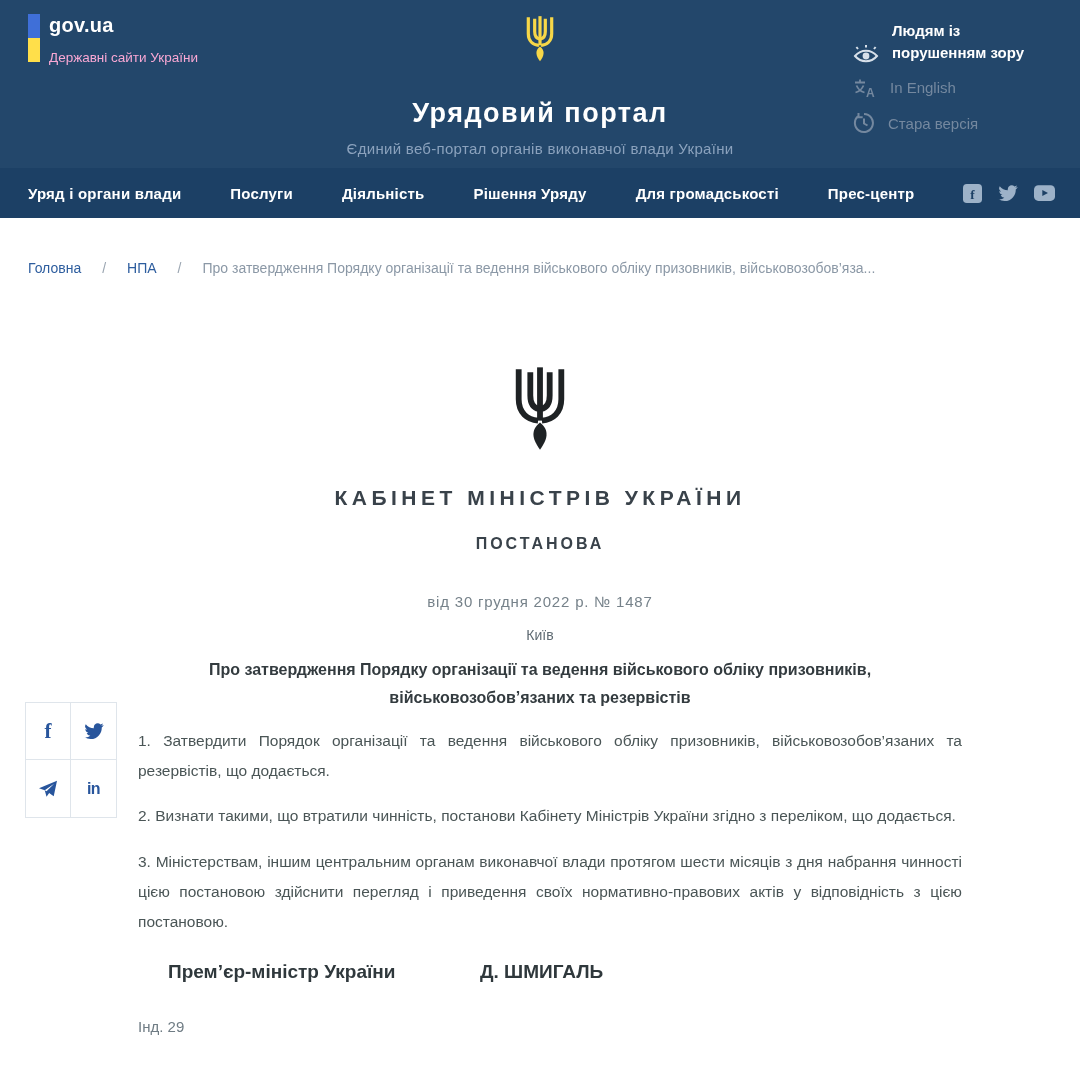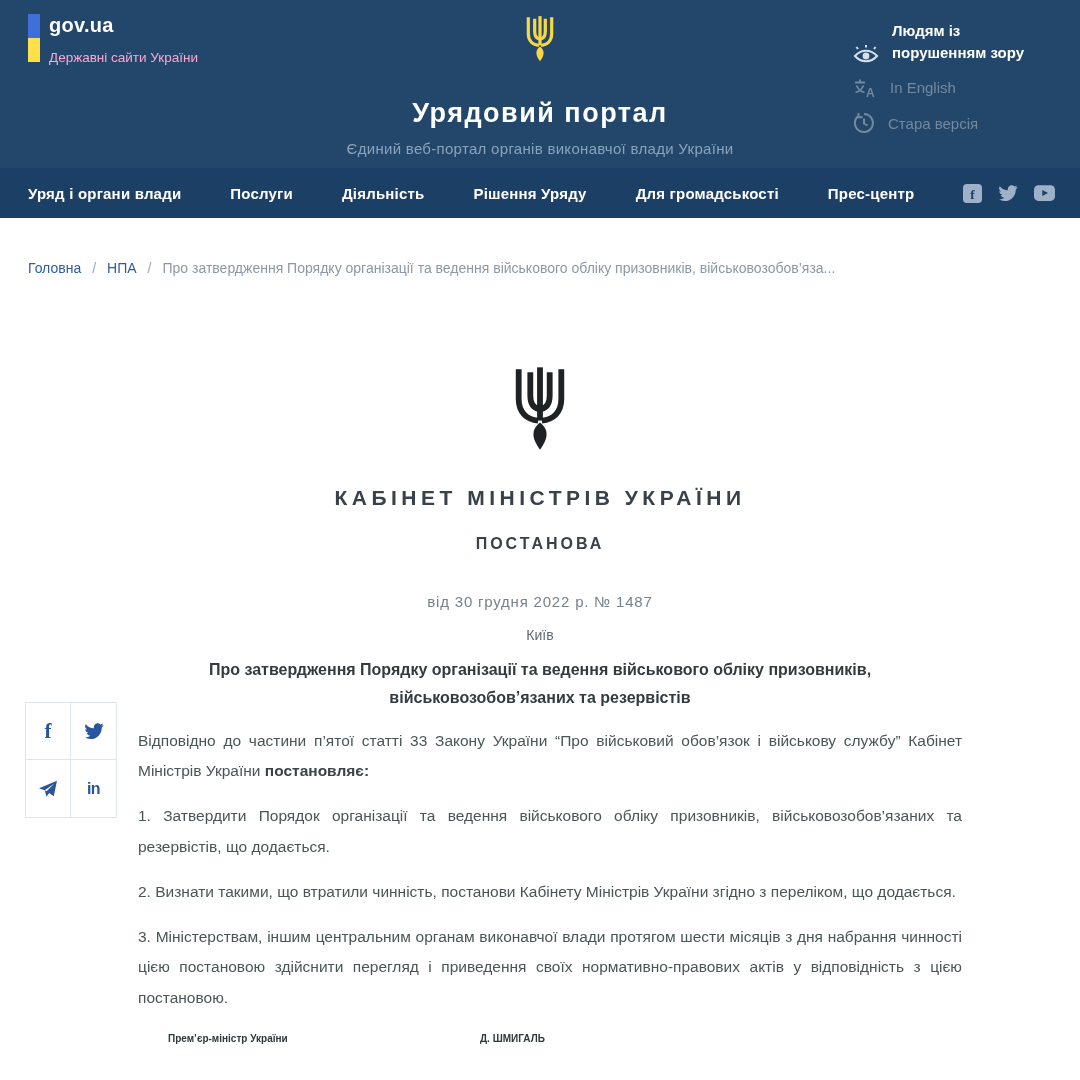--- a/index.html
+++ b/index.html
@@ -28,21 +28,21 @@
 
   
   .nav { background:#1c4065; height:50px; display:flex; align-items:center; padding:0 28px;gap:20px; }
   .nav-item { color:#fff; font-weight:bold; font-size:15px; margin-right:29px; cursor:pointer; white-space:nowrap; letter-spacing:.2px; }
   .nav-right { margin-left:auto; display:flex; align-items:center; gap:16px; }
   .soc { cursor:pointer; display:flex; align-items:center; }
   .search { display:flex; align-items:center; gap:10px; margin-left:12px; cursor:pointer; }
   .search-label { color:#fff; font-weight:bold; font-size:16px; }
 
   
-  .breadcrumb { padding:42px 28px 0 28px; font-size:14px; display:flex; gap:11px; white-space:nowrap; overflow:hidden; align-items:baseline; }
+  .breadcrumb { padding:42px 28px 0 28px; font-size:14px; display:flex; gap:21px; white-space:nowrap; overflow:hidden; align-items:baseline; }
   .bc-link { color:#2d5d9e; cursor:pointer; }
   .bc-sep { color:#9aa5b1; }
   .bc-current { color:#8b98a6; overflow:hidden; text-overflow:ellipsis; }
 
   
   .share { position:absolute; left:25px; top:702px; display:grid; grid-template-columns:45px 45px; grid-auto-rows:57px; border:1px solid #dfe5eb; background:#fff; }
   .share-cell { display:flex; align-items:center; justify-content:center; cursor:pointer; color:#28559c; }
   .share-cell:nth-child(odd) { border-right:1px solid #dfe5eb; }
   .share-cell:nth-child(-n+2) { border-bottom:1px solid #dfe5eb; }
   .share-f { font-size:21px; font-weight:bold; font-family:"Liberation Serif","DejaVu Serif",serif; }
@@ -51,21 +51,21 @@
   
   .doc-head { margin-top:88px; text-align:center; color:#1e2224; }
   .doc-org { margin-top:28px; font-size:21px; letter-spacing:4.5px; color:#39424a; font-weight:600; }
   .doc-type { margin-top:25px; font-size:16px; letter-spacing:3px; color:#39424a; font-weight:600; }
   .doc-date { margin-top:40px; font-size:15px; color:#76828a; letter-spacing:.8px; }
   .doc-city { margin-top:17px; font-size:14px; color:#5e6a72; }
   .doc-title { margin:13px auto 0; max-width:730px; font-size:16px; font-weight:bold; color:#333b3f; line-height:1.75; }
   .doc-body { padding:14px 118px 0 138px; font-size:15.5px; color:#4a5556; line-height:1.95; text-align:justify; }
   .doc-body p { margin-bottom:15px; }
   .bold { font-weight:bold; color:#3b4547; }
-  .signature { display:flex; padding-left:30px; margin-top:16px; font-weight:bold; color:#2f383c; font-size:10px; text-align:left; }
+  .signature { display:flex; padding-left:30px; margin-top:16px; font-weight:bold; color:#2f383c; font-size:19px; text-align:left; }
   .sig-role { width:312px; }
   .index-note { margin-top:22px; color:#6f7c84; font-size:15px; text-align:left; }
 </style>
 </head>
 <body>
 
 <header>
   <div class="header-top">
 
     <div class="govua">
@@ -201,21 +201,20 @@
       <path d="M32 88 C24 77 22 68 32 60 C42 68 40 77 32 88 Z" fill="currentColor"></path>
     </svg>
     <div class="doc-org">КАБІНЕТ МІНІСТРІВ УКРАЇНИ</div>
     <div class="doc-type">ПОСТАНОВА</div>
     <div class="doc-date">від 30 грудня 2022 р. № 1487</div>
     <div class="doc-city">Київ</div>
     <div class="doc-title">Про затвердження Порядку організації та ведення військового обліку призовників, військовозобов’язаних та резервістів</div>
   </div>
 
   <div class="doc-body">
-    <p><span>Відповідно до частини п’ятої статті 33 Закону України “Про військовий обов’язок і військову службу” Кабінет Міністрів України </span><span class="bold">постановляє:</span></p>
     <p>1. Затвердити Порядок організації та ведення військового обліку призовників, військовозобов’язаних та резервістів, що додається.</p>
     <p>2. Визнати такими, що втратили чинність, постанови Кабінету Міністрів України згідно з переліком, що додається.</p>
     <p>3. Міністерствам, іншим центральним органам виконавчої влади протягом шести місяців з дня набрання чинності цією постановою здійснити перегляд і приведення своїх нормативно-правових актів у відповідність з цією постановою.</p>
 
     <div class="signature">
       <span class="sig-role">Прем’єр-міністр України</span>
       <span class="sig-name">Д. ШМИГАЛЬ</span>
     </div>
 
     <div class="index-note">Інд. 29</div>

